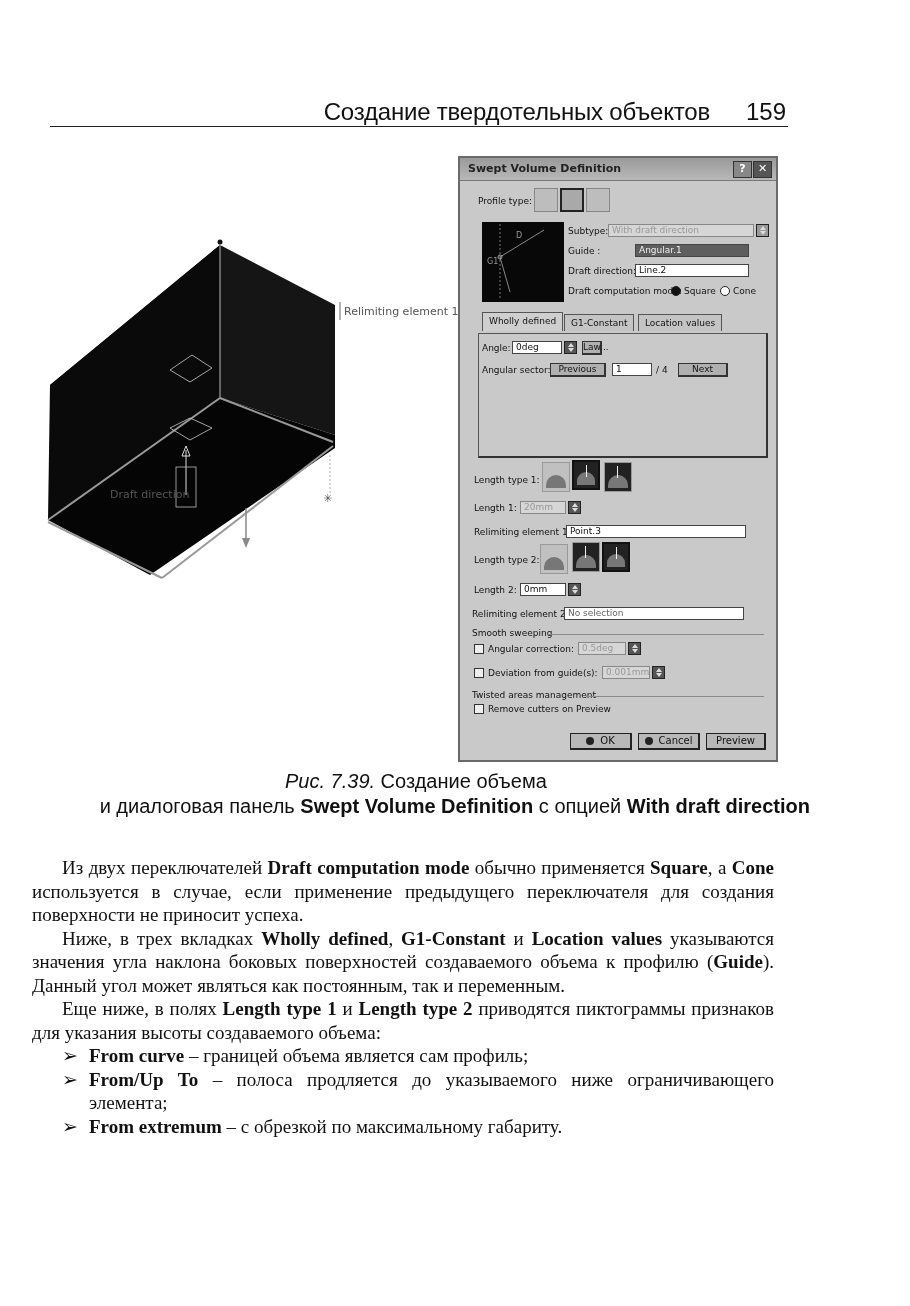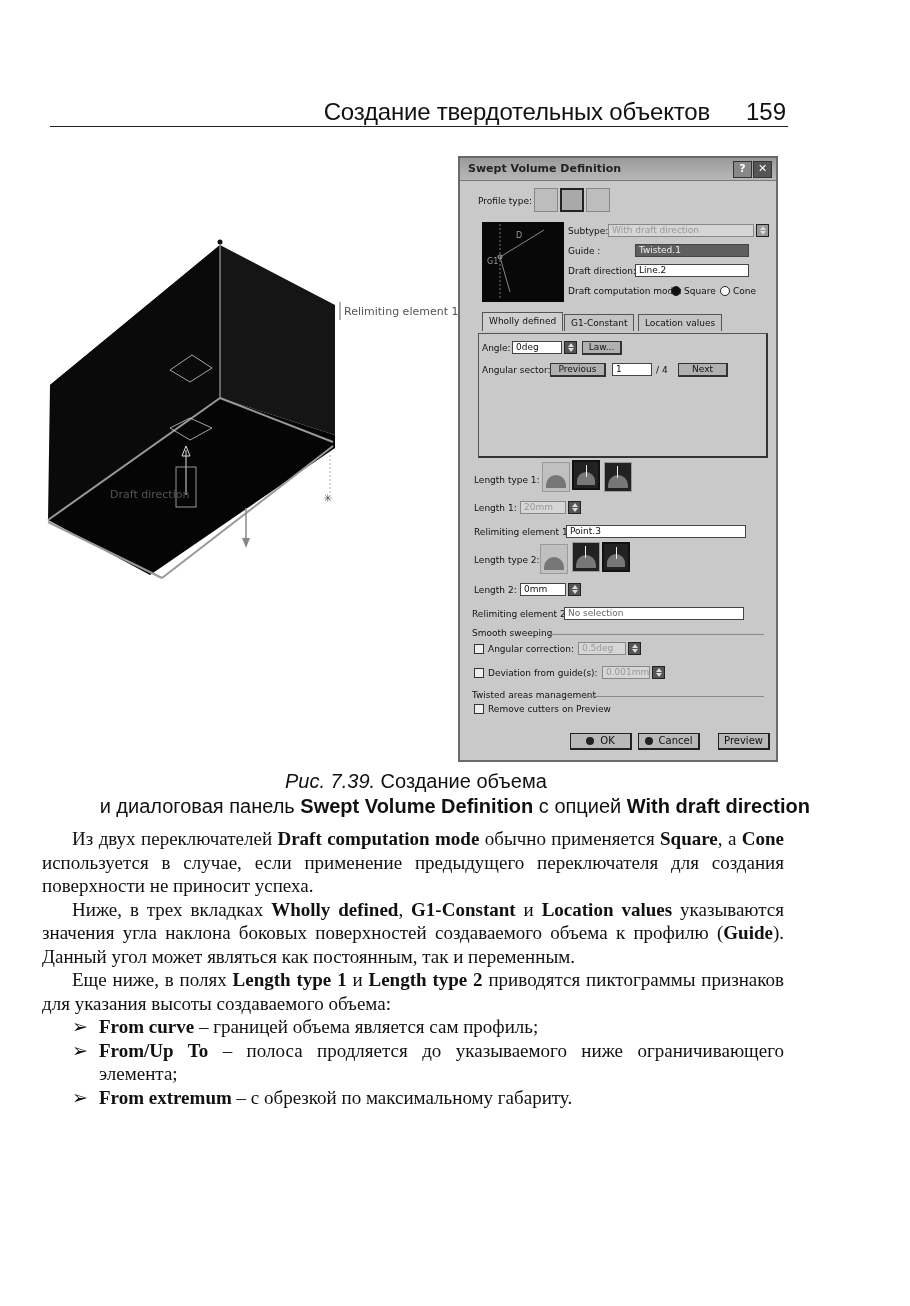--- a/index.html
+++ b/index.html
@@ -121,42 +121,42 @@
       <text x="5" y="42" font-size="8" fill="#999" font-family="DejaVu Sans, sans-serif">G1</text>
       <text x="34" y="16" font-size="8" fill="#999" font-family="DejaVu Sans, sans-serif">D</text>
     </svg>
   </div>
 
   <span class="lbl" style="left:108px;top:68px;">Subtype:</span>
   <span class="field disabled" style="left:148px;top:66px;width:146px;">With draft direction</span>
   <span class="spin" style="left:296px;top:66px;background:#999;"></span>
 
   <span class="lbl" style="left:108px;top:88px;">Guide :</span>
-  <span class="field dark" style="left:175px;top:86px;width:114px;">Twisted.1</span>
+  <span class="field dark" style="left:175px;top:86px;width:114px;">Angular.1</span>
 
   <span class="lbl" style="left:108px;top:108px;">Draft direction:</span>
   <span class="field" style="left:175px;top:106px;width:114px;">Line.2</span>
 
   <span class="lbl" style="left:108px;top:128px;">Draft computation mode:</span>
   <span class="radio on" style="left:211px;top:128px;"></span>
   <span class="lbl" style="left:224px;top:128px;">Square</span>
   <span class="radio" style="left:260px;top:128px;"></span>
   <span class="lbl" style="left:273px;top:128px;">Cone</span>
 
   <div class="tabs">
     <span class="tab active" style="left:0;">Wholly defined</span>
     <span class="tab" style="left:82px;">G1-Constant</span>
     <span class="tab" style="left:156px;">Location values</span>
   </div>
   <div class="tabpanel"></div>
 
   <span class="lbl" style="left:22px;top:185px;">Angle:</span>
   <span class="field" style="left:52px;top:183px;width:50px;">0deg</span>
   <span class="spin" style="left:104px;top:183px;"></span>
-  <span class="btn" style="left:122px;top:183px;width:40px;">Law...</span>
+  <span class="btn" style="left:122px;top:183px;width:20px;">Law...</span>
 
   <span class="lbl" style="left:22px;top:207px;">Angular sector:</span>
   <span class="btn" style="left:90px;top:205px;width:56px;">Previous</span>
   <span class="field" style="left:152px;top:205px;width:40px;">1</span>
   <span class="lbl" style="left:196px;top:207px;">/ 4</span>
   <span class="btn" style="left:218px;top:205px;width:50px;">Next</span>
 
   <span class="lbl" style="left:14px;top:317px;">Length type 1:</span>
   <span class="lenicon" style="left:82px;top:304px;">
       <span class="dome"></span>
@@ -210,27 +210,27 @@
   <span class="field disabled" style="left:142px;top:508px;width:48px;">0.001mm</span>
   <span class="spin" style="left:192px;top:508px;"></span>
 
   <span class="lbl" style="left:12px;top:532px;">Twisted areas management</span>
   <span class="sep" style="left:126px;top:538px;width:178px;"></span>
   <span class="check" style="left:14px;top:546px;"></span>
   <span class="lbl" style="left:28px;top:546px;">Remove cutters on Preview</span>
 
   <span class="bigbtn" style="left:110px;top:575px;width:62px;"><span class="dot"></span><span>OK</span></span>
   <span class="bigbtn" style="left:178px;top:575px;width:62px;"><span class="dot"></span><span>Cancel</span></span>
-  <span class="bigbtn" style="left:258px;top:575px;width:52px;">Preview</span>
+  <span class="bigbtn" style="left:246px;top:575px;width:60px;">Preview</span>
 </div>
 
 <div class="caption caption1"><i>Рис. 7.39.</i><span> Создание объема</span></div>
 <div class="caption caption2"><span>и диалоговая панель </span><b>Swept Volume Definition</b><span> с опцией </span><b>With draft direction</b></div>
 
-<div class="body-text" style="top:827px;margin-left:10px;">
+<div class="body-text" style="top:856px;">
   <p class="p"><span>Из двух переключателей </span><b>Draft computation mode</b><span> обычно применяется </span><b>Square</b><span>, а </span><b>Cone</b><span> используется в случае, если применение предыдущего переключателя для создания поверхности не приносит успеха.</span></p>
   <p class="p"><span>Ниже, в трех вкладках </span><b>Wholly defined</b><span>, </span><b>G1-Constant</b><span> и </span><b>Location values</b><span> указываются значения угла наклона боковых поверхностей создаваемого объема к профилю (</span><b>Guide</b><span>). Данный угол может являться как постоянным, так и переменным.</span></p>
   <p class="p"><span>Еще ниже, в полях </span><b>Length type 1</b><span> и </span><b>Length type 2</b><span> приводятся пиктограммы признаков для указания высоты создаваемого объема:</span></p>
   <ul class="bullets">
     <li><span class="mark">➢</span><b>From curve</b><span> – границей объема является сам профиль;</span></li>
     <li><span class="mark">➢</span><b>From/Up To</b><span> – полоса продляется до указываемого ниже ограничивающего элемента;</span></li>
     <li><span class="mark">➢</span><b>From extremum</b><span> – с обрезкой по максимальному габариту.</span></li>
   </ul>
 </div>
 

